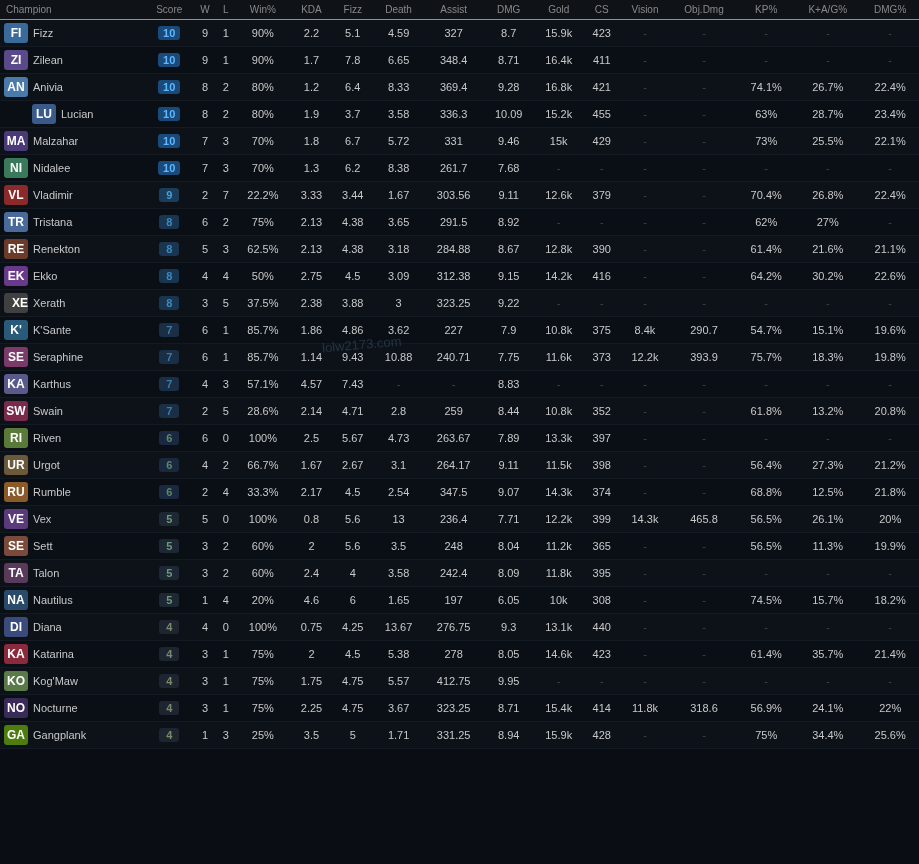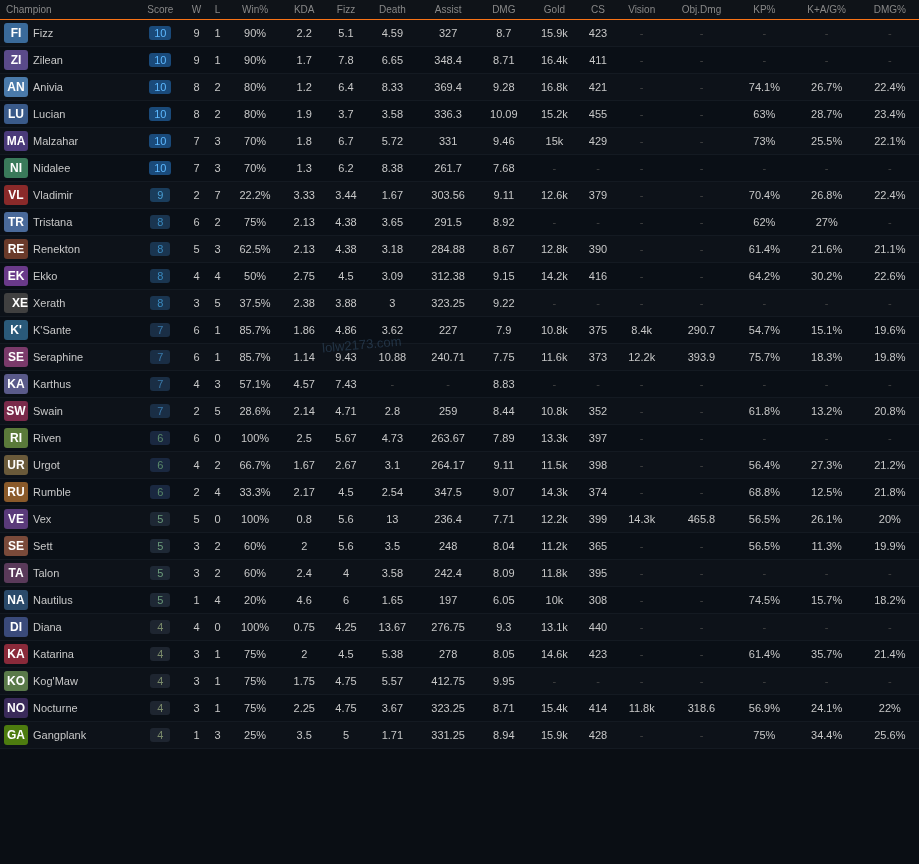--- a/index.html
+++ b/index.html
@@ -67,21 +67,21 @@
       font-weight: bold;
     }
     .champion-name {
       font-size: 11px;
       color: #c8c8c8;
     }
     .score-badge {
       display: inline-block;
       padding: 1px 5px;
       border-radius: 3px;
-      font-weight: normal;
+      font-weight: bold;
       font-size: 11px;
       min-width: 20px;
       text-align: center;
     }
     .score-10 { background: #1a4a7a; color: #5db8ff; }
     .score-9  { background: #1a3d5c; color: #4a9fd4; }
     .score-8  { background: #1a3550; color: #3a8abf; }
     .score-7  { background: #1a2e45; color: #3a7aaa; }
     .score-6  { background: #1a2840; color: #5a8a6a; }
     .score-5  { background: #1e2835; color: #6a9a7a; }
@@ -187,21 +187,21 @@
     <td><span>421</span></td>
     <td><span class="dash">-</span></td>
     <td><span class="dash">-</span></td>
     <td><span>74.1%</span></td>
     <td><span>26.7%</span></td>
     <td><span>22.4%</span></td>
   </tr>
         <tr>
     <td>
       <div class="champion-cell">
-        <div class="champion-icon" style="background:#3a5a8a;">LU</div>
+        <div class="champion-icon" style="background:#3a5a8a;margin-left:28px;">LU</div>
         <span class="champion-name">Lucian</span>
       </div>
     </td>
     <td><span class="score-badge score-10">10</span></td>
     <td><span>8</span></td>
     <td><span>2</span></td>
     <td><span>80%</span></td>
     <td><span>1.9</span></td>
     <td><span>3.7</span></td>
     <td><span>3.58</span></td>

